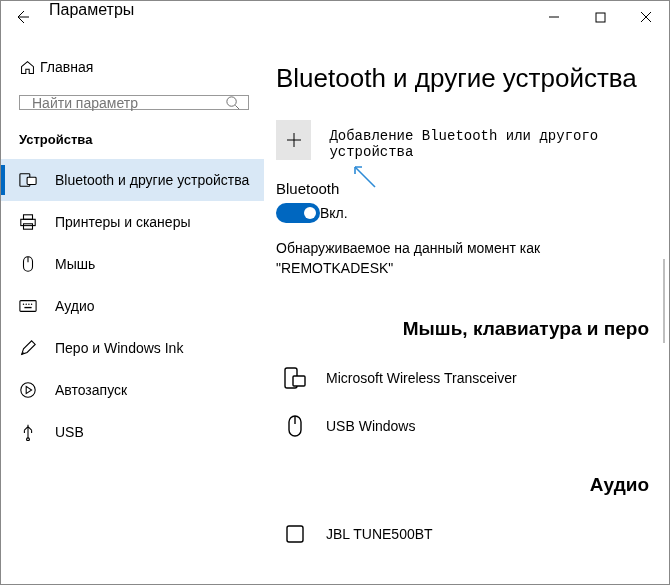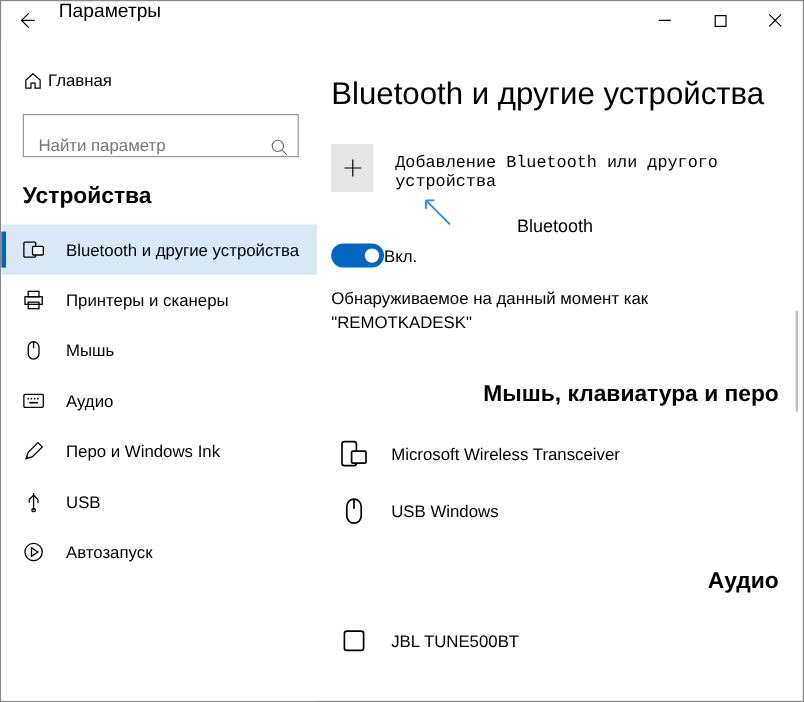--- a/index.html
+++ b/index.html
@@ -32,32 +32,32 @@
     padding-top: 14px; position: relative;
     background: #fff;
   }
   .home-row {
     display: flex; align-items: center; height: 40px;
     padding-left: 18px; gap: 4px;
   }
   .home-row .lbl { font-size: 14px; }
   .search-wrap { padding: 8px 14px 4px 18px; }
   .search {
-    width: 230px; height: 36px; border: 1px solid #999;
-    background: #fff; display: flex; align-items: flex-end;
+    width: 230px; height: 15px; border: 1px solid #999;
+    background: #fff; display: flex; align-items: center;
     padding: 0 8px 0 10px; color: #666;
   }
   .search input {
     border: none; outline: none; flex: 1;
     font-size: 14px; font-family: inherit; color: #000;
     background: transparent;
   }
   .search input::placeholder { color: #777; }
   .section-title {
-    padding: 18px 0 6px 18px; font-size: 19px;
+    padding: 18px 0 6px 18px; font-size: 13px;
     font-weight: 600;
   }
   .nav { list-style: none; margin: 0; padding: 6px 0 0 0; }
   .nav li {
     display: flex; align-items: center; height: 42px;
     padding-left: 18px; gap: 18px; position: relative;
     cursor: default;
   }
   .nav li.active { background: #d9e8f6; }
   .nav li.active::before {
@@ -80,21 +80,21 @@
     margin-bottom: 20px;
     font-family: Liberation Mono, monospace;
   }
   .plus-btn {
     width: 40px; height: 40px; background: #e5e5e5;
     display: flex; align-items: center; justify-content: center;
     font-size: 24px; color: #000;
   }
   .add-lbl { font-size: 14px; }
   .bt-section { margin-top: 12px; }
-  .bt-label { font-size: 15px; margin-bottom: 6px; text-align: center; }
+  .bt-label { font-size: 15px; margin-bottom: 6px; }
   .toggle-row { display: flex; align-items: center; gap: 0; margin-bottom: 16px; }
   .toggle {
     width: 44px; height: 20px; border-radius: 10px;
     background: #0067c0; position: relative;
   }
   .toggle .knob {
     width: 12px; height: 12px; background: #fff;
     border-radius: 50%; position: absolute; top: 4px; right: 4px;
   }
   .toggle-text { font-size: 14px; }
@@ -220,34 +220,34 @@
           <svg width="18" height="18" viewBox="0 0 20 20">
               <path d="M3 17 L5 11 L14 2 L18 6 L9 15 Z" fill="none" stroke="#000" stroke-width="1.2"></path>
               <path d="M3 17 L5 15" stroke="#000" stroke-width="1.2"></path>
             </svg>
         </span>
         <span class="lbl">Перо и Windows Ink</span>
       </li>
       <li>
         <span class="icon">
           <svg width="18" height="18" viewBox="0 0 20 20">
+              <circle cx="10" cy="10" r="8" fill="none" stroke="#000" stroke-width="1.2"></circle>
+              <path d="M8 6 L14 10 L8 14 Z" fill="none" stroke="#000" stroke-width="1.2"></path>
+            </svg>
+        </span>
+        <span class="lbl">Автозапуск</span>
+      </li>
+      <li>
+        <span class="icon">
+          <svg width="18" height="18" viewBox="0 0 20 20">
               <path d="M10 2 V18 M10 4 L6 8 M10 4 L14 8 M6 8 V11 M14 8 V11" fill="none" stroke="#000" stroke-width="1.2"></path>
               <circle cx="10" cy="18" r="1.6" fill="none" stroke="#000" stroke-width="1.2"></circle>
             </svg>
         </span>
         <span class="lbl">USB</span>
-      </li>
-      <li>
-        <span class="icon">
-          <svg width="18" height="18" viewBox="0 0 20 20">
-              <circle cx="10" cy="10" r="8" fill="none" stroke="#000" stroke-width="1.2"></circle>
-              <path d="M8 6 L14 10 L8 14 Z" fill="none" stroke="#000" stroke-width="1.2"></path>
-            </svg>
-        </span>
-        <span class="lbl">Автозапуск</span>
       </li>
     </ul>
   </div>
 
   <div class="main">
     <h1 class="page-title">Bluetooth и другие устройства</h1>
 
     <div class="add-row">
       <div class="plus-btn">
         <svg width="20" height="20" viewBox="0 0 20 20">

